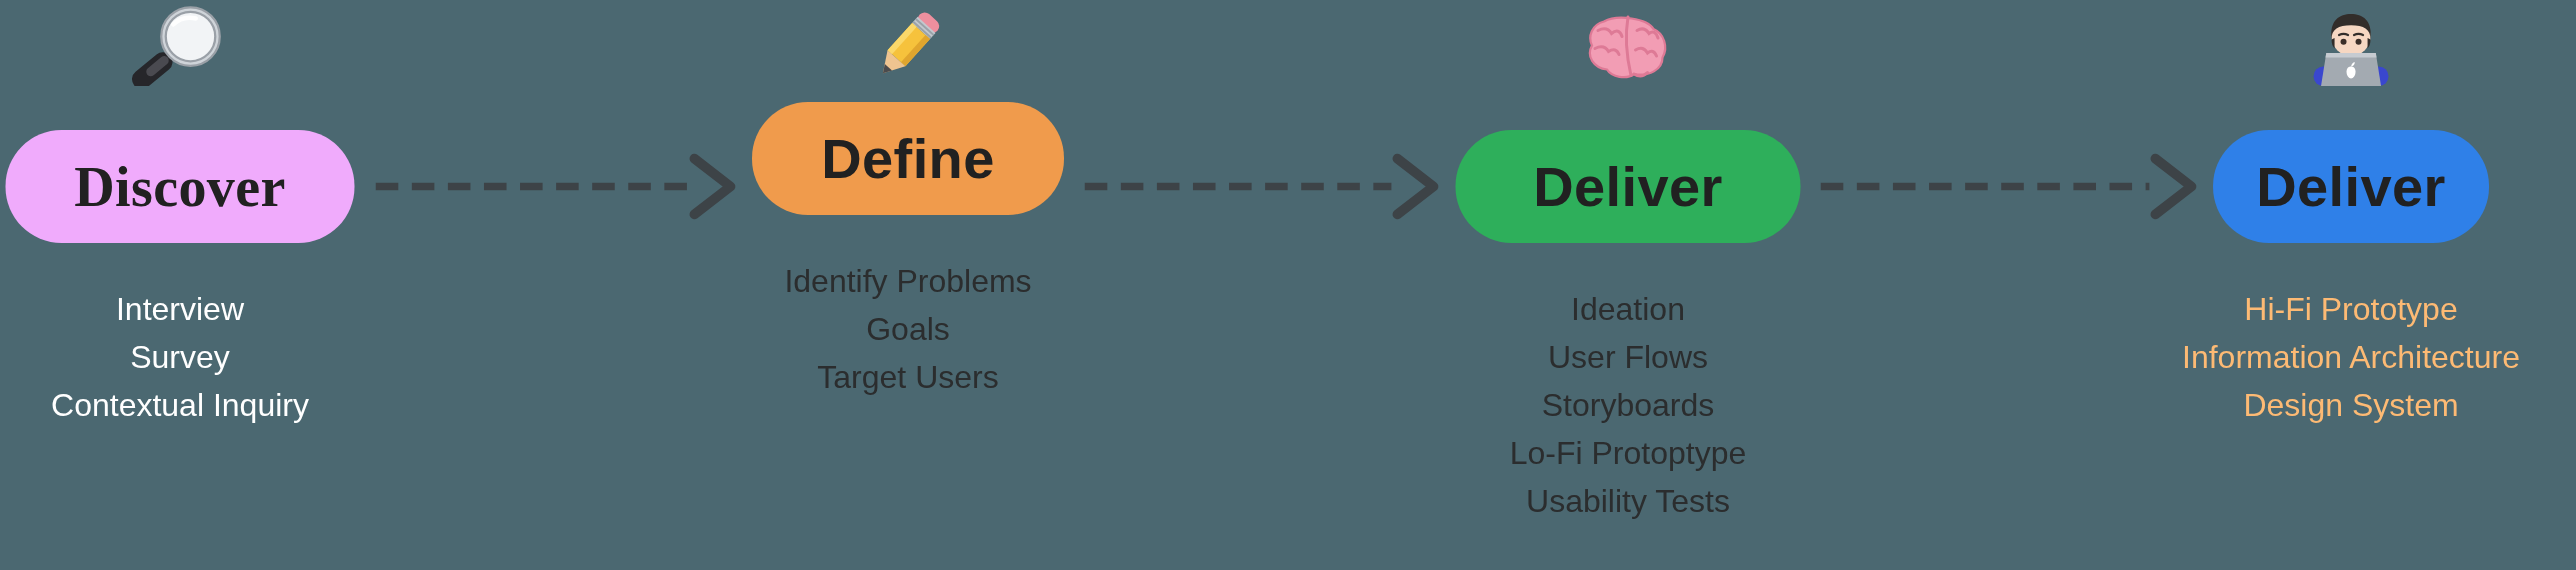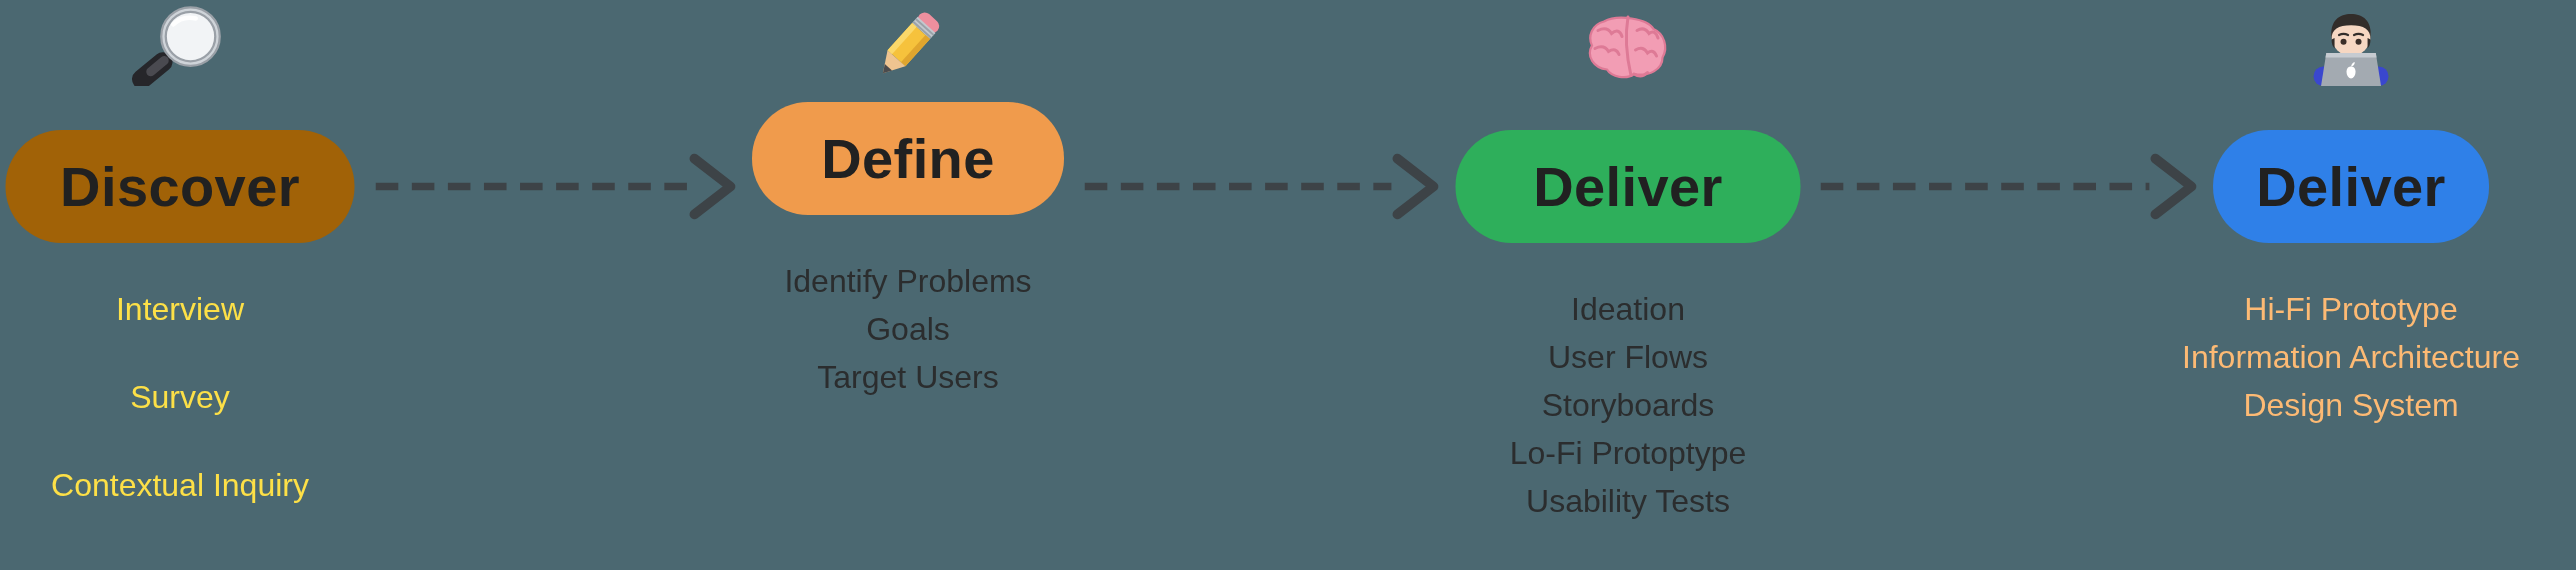--- a/index.html
+++ b/index.html
@@ -82,24 +82,24 @@
   <div class="stage-col col-1">
     <div class="icon-wrap">
       <svg width="113" height="81" viewBox="0 0 150 108">
         <line x1="52" y1="76" x2="24" y2="99" stroke="#26262a" stroke-width="26" stroke-linecap="round"></line>
         <line x1="54" y1="74" x2="36" y2="89" stroke="#4a4a50" stroke-width="12" stroke-linecap="round"></line>
         <circle cx="89" cy="42" r="36" fill="#f2f4f6" stroke="#9aa0a7" stroke-width="9"></circle>
         <circle cx="89" cy="42" r="36" fill="none" stroke="#cfd4d9" stroke-width="3"></circle>
         <path d="M66 26 Q78 14 96 18" fill="none" stroke="#ffffff" stroke-width="6" stroke-linecap="round" opacity="0.9"></path>
       </svg>
     </div>
-    <div class="pill pill-1" style="background: #a16207;">
+    <div class="pill pill-1" style="background: #f0abfc; font-family: Liberation Serif, serif;">
       <span class="pill-label" style="color: rgb(33, 33, 33);">Discover</span>
     </div>
-    <div class="items" style="color: #fde047; gap: 40px;">
+    <div class="items" style="color: #ffffff;">
       <div class="list-item">Interview</div>
       <div class="list-item">Survey</div>
       <div class="list-item">Contextual Inquiry</div>
     </div>
   </div>
 
   <div class="connector conn-1">
     <svg width="366" height="83" viewBox="0 0 487 110">
       <line x1="5" y1="55" x2="421" y2="55" stroke="#3D4347" stroke-width="10" stroke-dasharray="30 18"></line>
       <path d="M429 18 L477 55 L429 92" fill="none" stroke="#3D4347" stroke-width="13" stroke-linecap="round" stroke-linejoin="round"></path>

